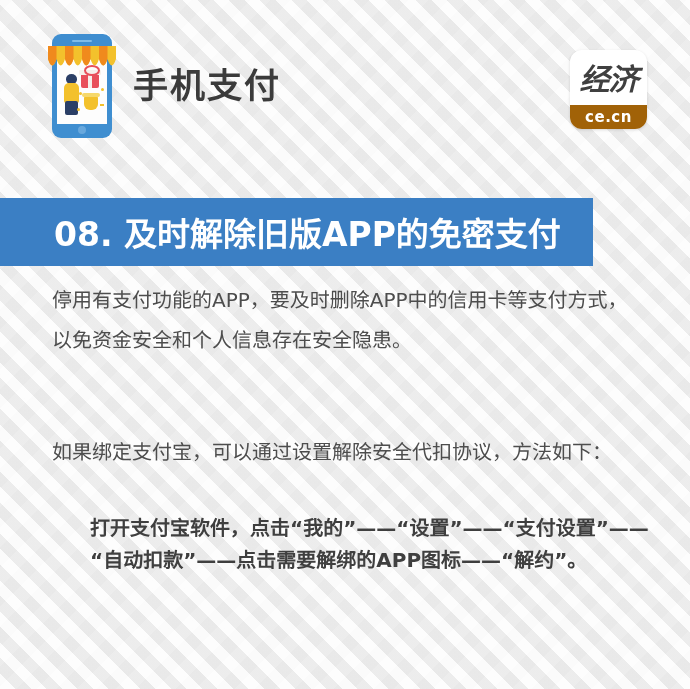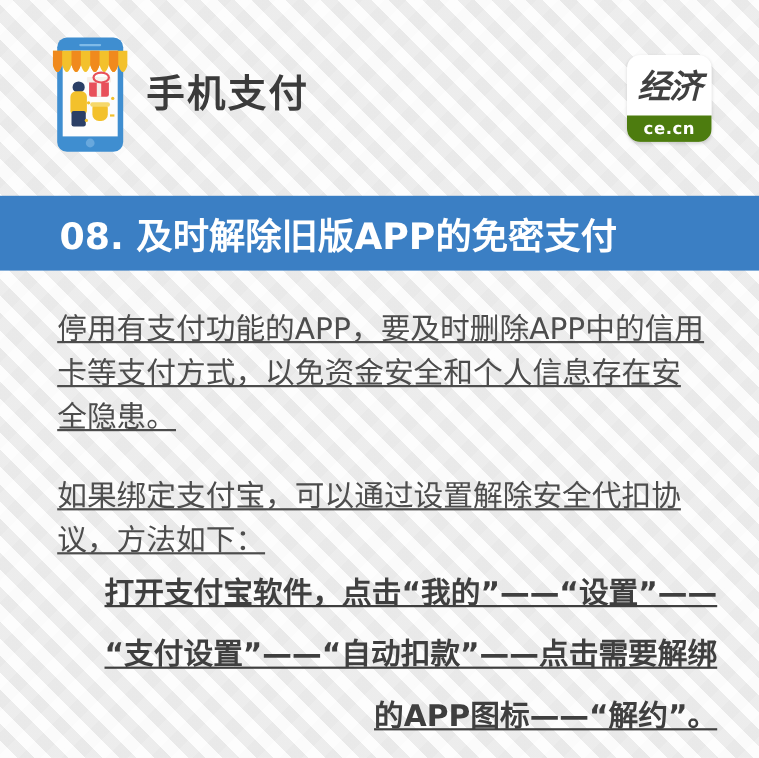--- a/index.html
+++ b/index.html
@@ -247,36 +247,36 @@
     font-style: italic;
     letter-spacing: -1px;
     font-family: "DejaVu Serif", "Liberation Serif", serif;
   }
   .cecn-banner {
     position: absolute;
     left: 0;
     right: 0;
     bottom: 0;
     height: 24px;
-    background: #4d7c0f;
+    background: #a16207;
     color: #ffffff;
     font-size: 15px;
     font-weight: 700;
     line-height: 24px;
     text-align: center;
     letter-spacing: 0.5px;
     font-family: "DejaVu Sans", "Liberation Sans", sans-serif;
   }
 
   
   .heading-bar {
     position: absolute;
     left: 0;
-    top: 178px;
-    width: 690px;
+    top: 198px;
+    width: 593px;
     height: 68px;
     background: #3b7fc4;
     display: flex;
     align-items: center;
   }
   .heading-text {
     margin-left: 54px;
     color: #ffffff;
     font-size: 33px;
     font-weight: 700;
@@ -288,25 +288,24 @@
   
   .content {
     position: absolute;
     left: 0;
     top: 250px;
     width: 690px;
   }
   .para {
     margin: 0;
     color: #4d4d4d;
-    font-size: 27px;
+    font-size: 20px;
     line-height: 40px;
     letter-spacing: 0px;
     font-family: "DejaVu Sans", "Liberation Sans", sans-serif;
-    text-decoration: underline;
   }
   .para-1 {
     position: absolute;
     left: 52px;
     top: 30px;
     width: 592px;
     font-weight: 400;
   }
   .para-2 {
     position: absolute;
@@ -316,22 +315,21 @@
     font-weight: 400;
     margin-top: 24px;
   }
   .para-3 {
     position: absolute;
     left: 90px;
     top: 262px;
     width: 562px;
     font-weight: 700;
     color: #3f3f3f;
-    line-height: 56px;
-    text-align: right;
+    line-height: 32px;
   }
 </style>
 </head>
 <body>
 
 <div class="page">
 
   <div class="header">
 
     <div class="brand">

